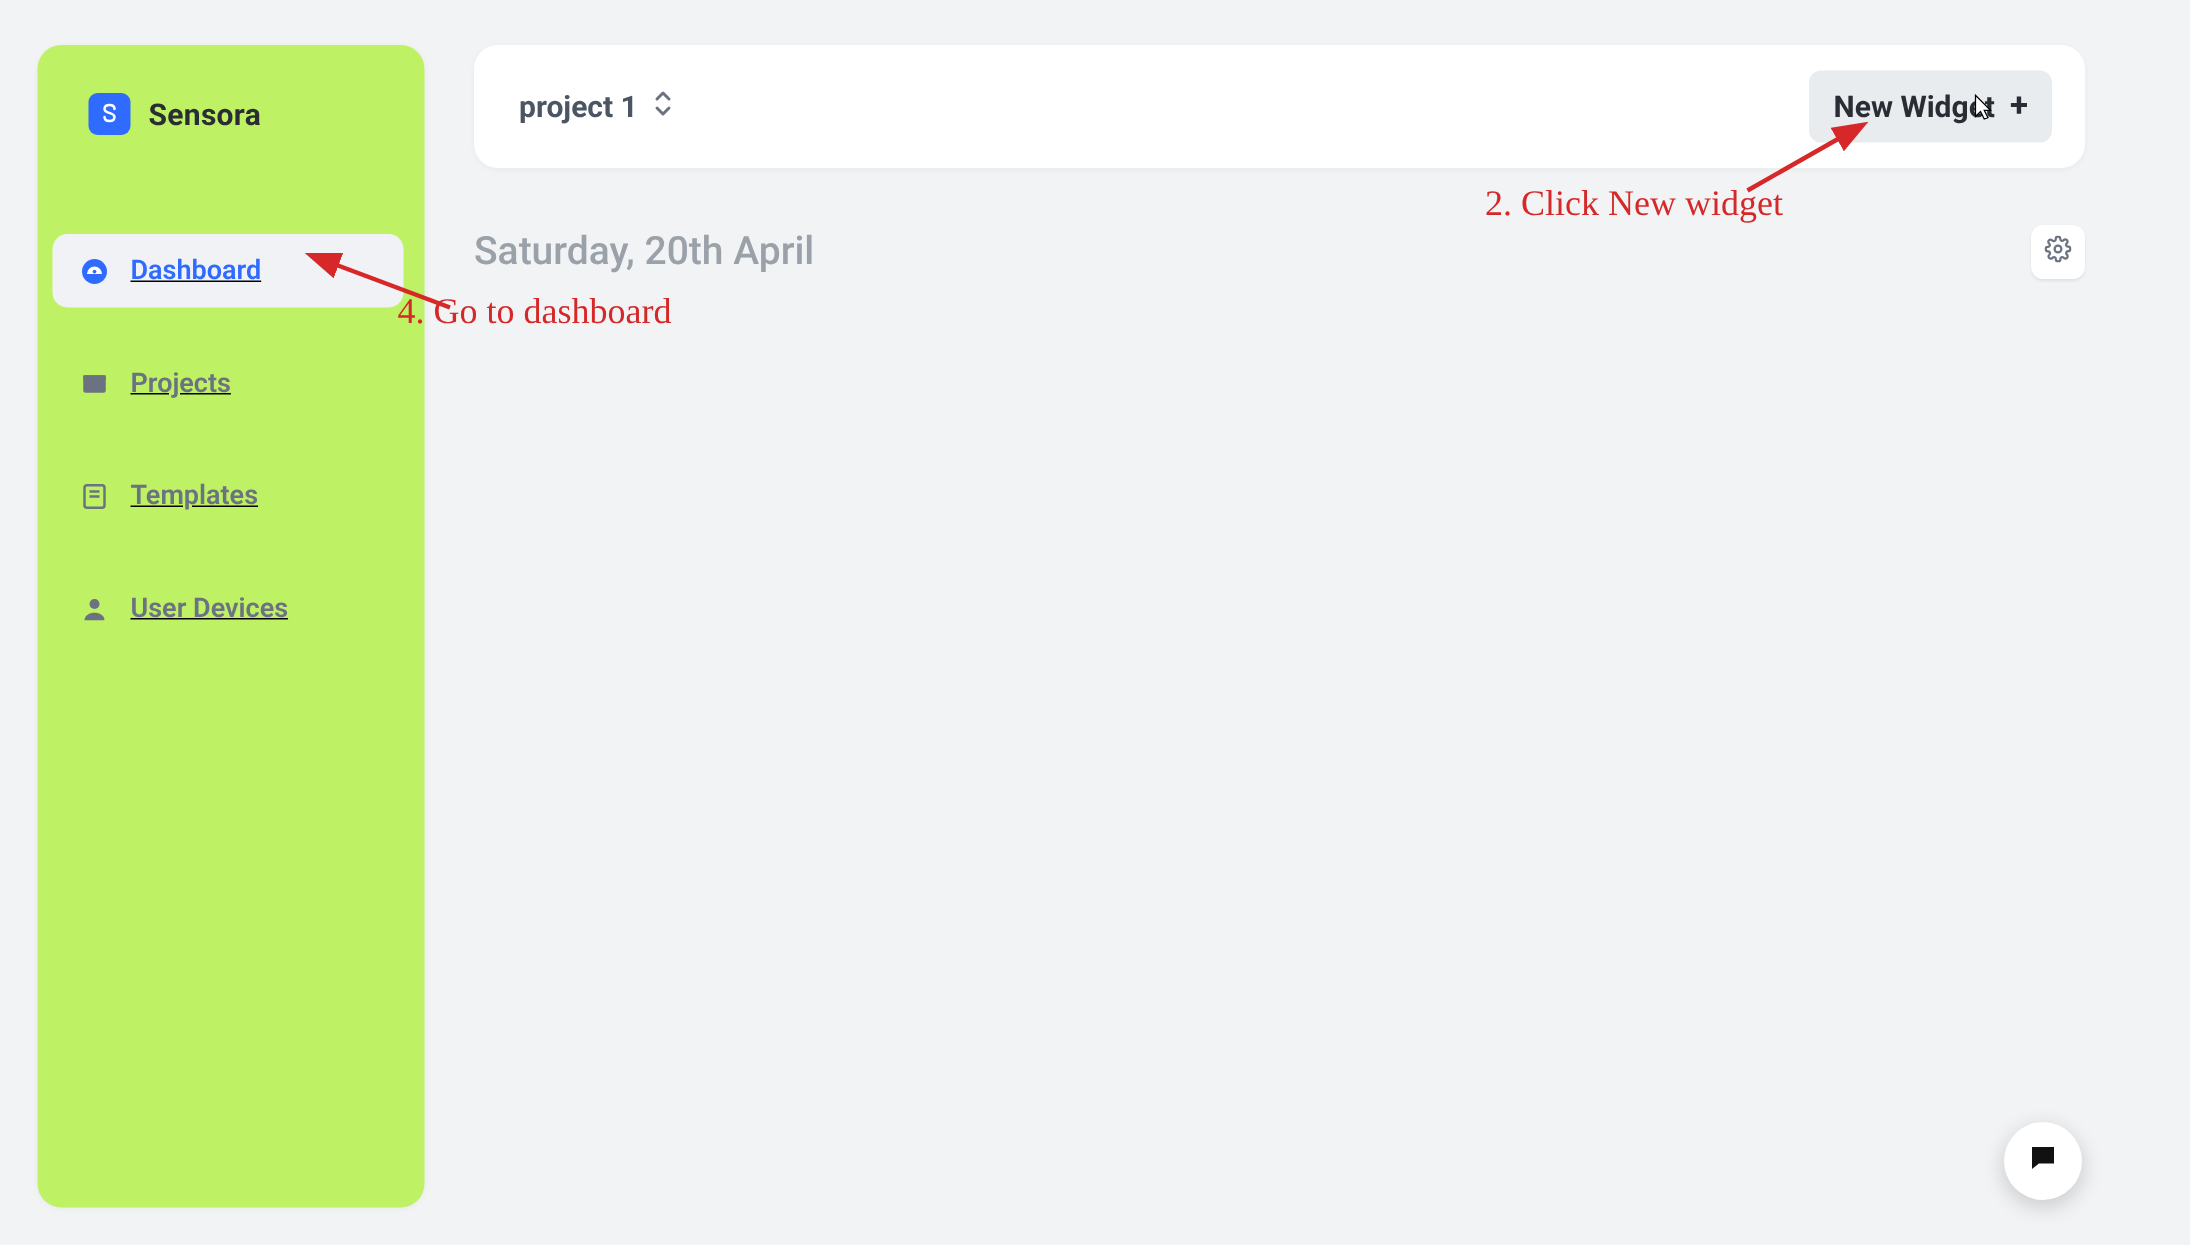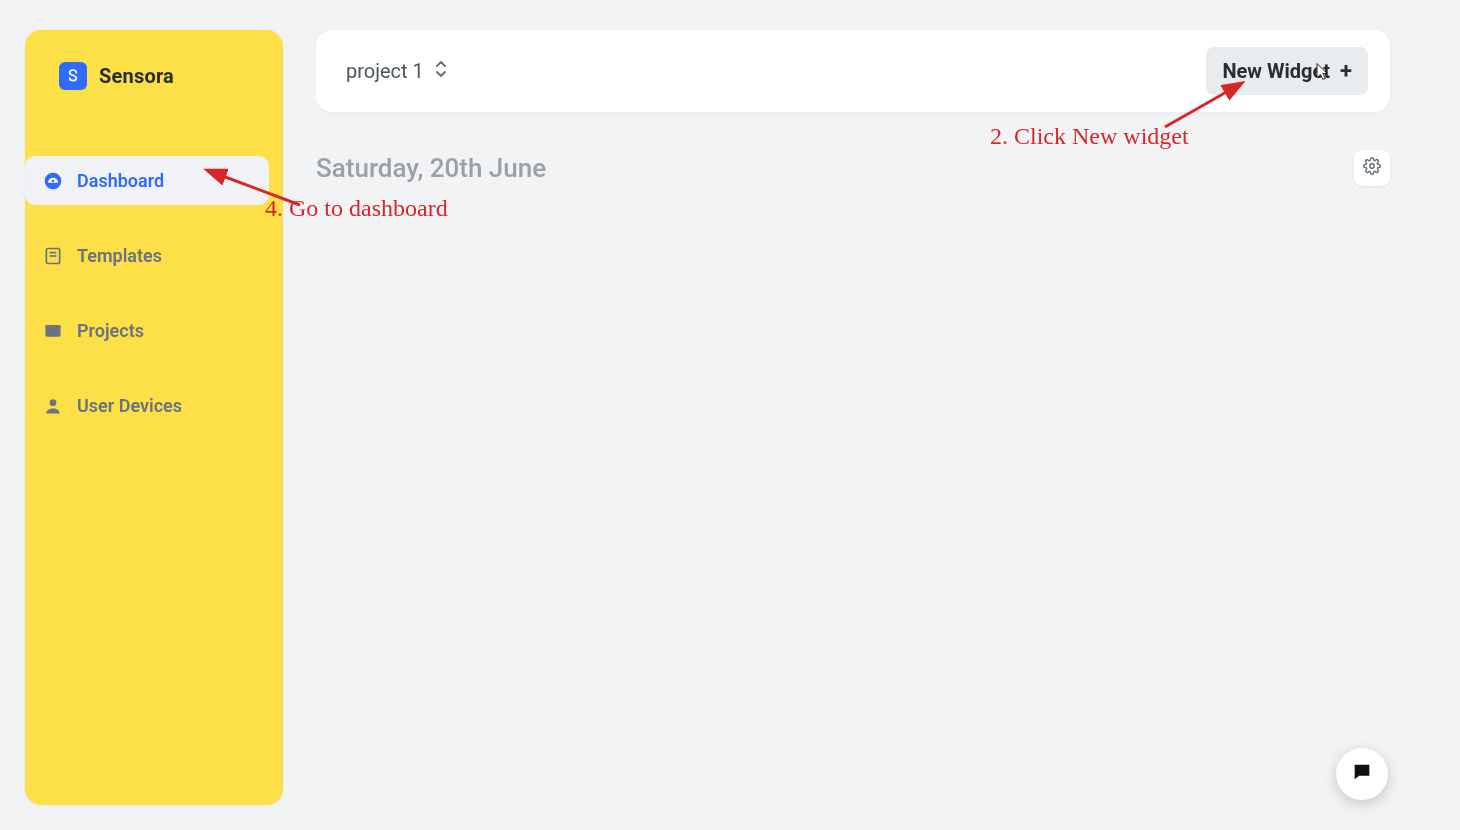--- a/index.html
+++ b/index.html
@@ -1,37 +1,37 @@
 <!DOCTYPE html>
 <html><head>
 <meta charset="utf-8">
 <style>
   * { box-sizing: border-box; margin: 0; padding: 0; }
   html, body { width: 1460px; height: 830px; font-family: -apple-system, BlinkMacSystemFont, "Segoe UI", Roboto, Helvetica, Arial, sans-serif; background:#f1f3f5; overflow:hidden; }
   .canvas { position:relative; width:1460px; height:830px; }
   .frame-border { position:absolute; left:0; top:10px; width:1460px; height:820px; background:#f1f3f5; }
 
   
-  .sidebar { position:absolute; left:25px; top:30px; width:258px; height:775px; background:#fde047; border-radius:16px; box-shadow:0 1px 4px rgba(0,0,0,0.04); padding:0; }
+  .sidebar { position:absolute; left:25px; top:30px; width:258px; height:775px; background:#bef264; border-radius:16px; box-shadow:0 1px 4px rgba(0,0,0,0.04); padding:0; }
   .brand { display:flex; align-items:center; gap:12px; padding:32px 14px 30px 34px; }
   .brand-logo { width:28px; height:28px; border-radius:6px; background:#2f6bff; display:flex; align-items:center; justify-content:center; }
   .brand-logo svg { width:16px; height:16px; }
   .brand-name { font-size:20px; font-weight:700; color:#2a2d34; letter-spacing:0.2px; }
 
-  .nav { padding: 36px 14px 0 0; display:flex; flex-direction:column; gap:26px; }
+  .nav { padding: 36px 14px 0 10px; display:flex; flex-direction:column; gap:26px;text-decoration:underline; }
   .nav-item { display:flex; align-items:center; gap:14px; padding:14px 18px; border-radius:10px; cursor:pointer; color:#6b7280; font-size:18px; font-weight:600; }
   .nav-item.active { background:#f0f2f5; color:#2f6bff; }
   .nav-item.active .nav-label { color:#2f6bff; }
   .nav-item .nav-label { color:#6b7280; }
   .nav-icon { width:20px; height:20px; display:flex; align-items:center; justify-content:center; }
   .nav-icon svg { width:20px; height:20px; display:block; }
 
   
   .header { position:absolute; left:316px; top:30px; width:1074px; height:82px; background:#ffffff; border-radius:16px; box-shadow:0 1px 4px rgba(0,0,0,0.04); display:flex; align-items:center; justify-content:space-between; padding:0 22px 0 30px; }
-  .project-select { display:flex; gap:10px; cursor:pointer; color:#4b5563; font-size:20px; font-weight:400; }
+  .project-select { display:flex; gap:10px; cursor:pointer; color:#4b5563; font-size:20px; font-weight:700; }
   .project-select .sel-icon { color:#6b7280; }
   .widget-btn { display:flex; align-items:center; gap:10px; background:#e9ecef; border-radius:8px; padding:12px 16px; cursor:pointer; font-size:20px; font-weight:700; color:#2a2d34; }
   .widget-btn .plus { font-size:22px; font-weight:700; color:#2a2d34; line-height:1; }
 
   
   .date-row { position:absolute; left:316px; top:150px; width:1074px; display:flex; align-items:center; justify-content:space-between; }
   .date-text { font-size:26px; font-weight:500; color:#9aa1a9; }
   .gear-btn { width:36px; height:36px; border-radius:8px; background:#ffffff; display:flex; align-items:center; justify-content:center; box-shadow:0 1px 2px rgba(0,0,0,0.08); cursor:pointer; }
   .gear-btn svg { width:18px; height:18px; }
 
@@ -69,36 +69,36 @@
           <svg viewBox="0 0 24 24">
               <circle cx="12" cy="12" r="10" fill="#2f6bff"></circle>
               <path d="M6 14a6 6 0 0 1 12 0" fill="#ffffff"></path>
               <circle cx="12" cy="12" r="1.5" fill="#2f6bff"></circle>
             </svg>
         </span>
         <span class="nav-label">Dashboard</span>
       </div>
       <div class="nav-item">
         <span class="nav-icon">
+          <svg viewBox="0 0 24 24" fill="#6b7280">
+              <rect x="3" y="5" width="18" height="14" rx="2"></rect>
+              <rect x="3" y="5" width="18" height="4" fill="#6b7280"></rect>
+            </svg>
+        </span>
+        <span class="nav-label">Projects</span>
+      </div>
+      <div class="nav-item">
+        <span class="nav-icon">
           <svg viewBox="0 0 24 24" fill="none" stroke="#6b7280" stroke-width="2">
               <rect x="4" y="3" width="16" height="18" rx="2"></rect>
               <line x1="8" y1="8" x2="16" y2="8"></line>
               <line x1="8" y1="12" x2="16" y2="12"></line>
             </svg>
         </span>
         <span class="nav-label">Templates</span>
-      </div>
-      <div class="nav-item">
-        <span class="nav-icon">
-          <svg viewBox="0 0 24 24" fill="#6b7280">
-              <rect x="3" y="5" width="18" height="14" rx="2"></rect>
-              <rect x="3" y="5" width="18" height="4" fill="#6b7280"></rect>
-            </svg>
-        </span>
-        <span class="nav-label">Projects</span>
       </div>
       <div class="nav-item">
         <span class="nav-icon">
           <svg viewBox="0 0 24 24" fill="#6b7280">
               <circle cx="12" cy="8" r="4"></circle>
               <path d="M4 21c0-4 4-6 8-6s8 2 8 6"></path>
             </svg>
         </span>
         <span class="nav-label">User Devices</span>
       </div>
@@ -115,21 +115,21 @@
         </svg>
       </span>
     </div>
     <div class="widget-btn">
       <span>New Widget</span>
       <span class="plus">+</span>
     </div>
   </div>
 
   <div class="date-row">
-    <span class="date-text">Saturday, 20th June</span>
+    <span class="date-text">Saturday, 20th April</span>
     <div class="gear-btn">
       <span>
         <svg viewBox="0 0 24 24" fill="none" stroke="#6b7280" stroke-width="2">
             <circle cx="12" cy="12" r="3"></circle>
             <path d="M19.4 15a1.7 1.7 0 0 0 .3 1.8l.1.1a2 2 0 1 1-2.8 2.8l-.1-.1a1.7 1.7 0 0 0-1.8-.3 1.7 1.7 0 0 0-1 1.5V21a2 2 0 1 1-4 0v-.1a1.7 1.7 0 0 0-1-1.5 1.7 1.7 0 0 0-1.8.3l-.1.1a2 2 0 1 1-2.8-2.8l.1-.1a1.7 1.7 0 0 0 .3-1.8 1.7 1.7 0 0 0-1.5-1H3a2 2 0 1 1 0-4h.1a1.7 1.7 0 0 0 1.5-1 1.7 1.7 0 0 0-.3-1.8l-.1-.1a2 2 0 1 1 2.8-2.8l.1.1a1.7 1.7 0 0 0 1.8.3h0A1.7 1.7 0 0 0 10 3.1V3a2 2 0 1 1 4 0v.1a1.7 1.7 0 0 0 1 1.5h0a1.7 1.7 0 0 0 1.8-.3l.1-.1a2 2 0 1 1 2.8 2.8l-.1.1a1.7 1.7 0 0 0-.3 1.8v0a1.7 1.7 0 0 0 1.5 1H21a2 2 0 1 1 0 4h-.1a1.7 1.7 0 0 0-1.5 1z"></path>
           </svg>
       </span>
     </div>
   </div>
 

